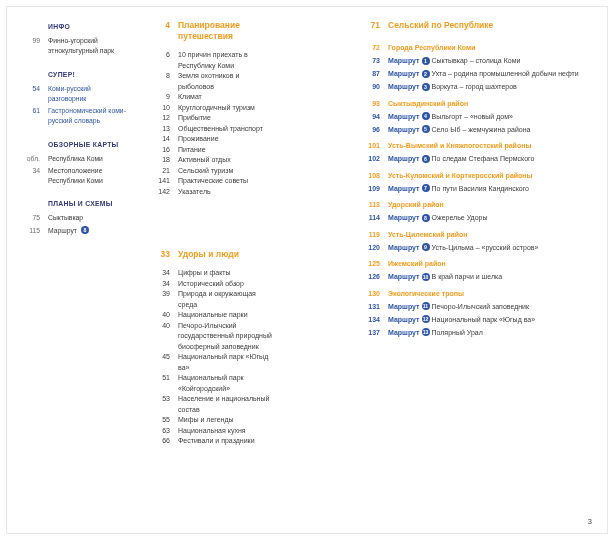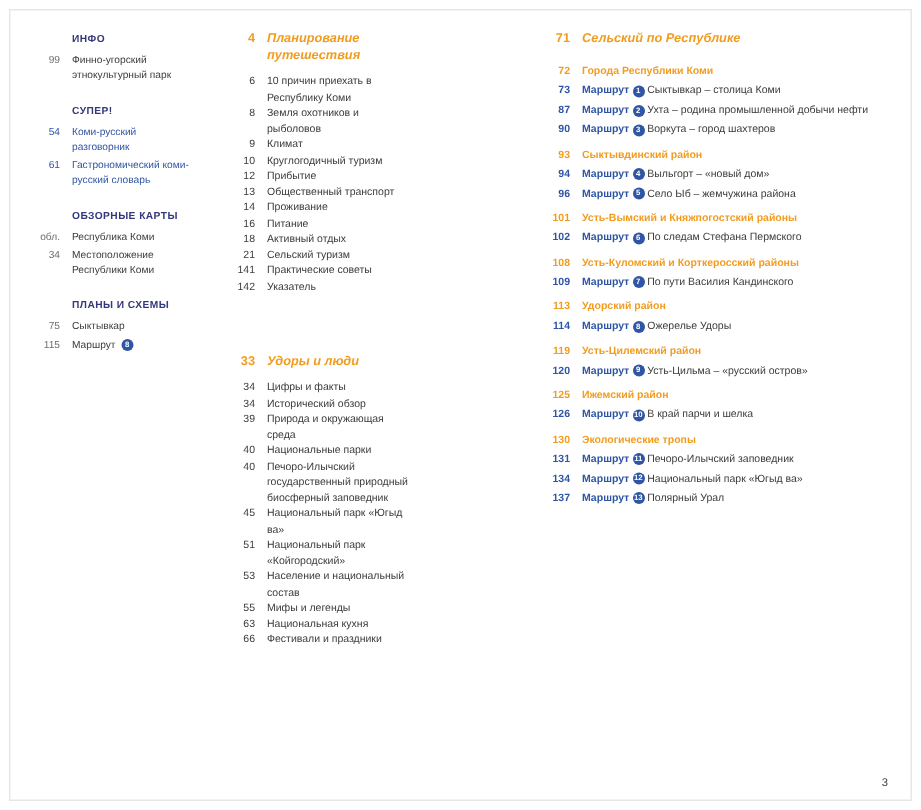--- a/index.html
+++ b/index.html
@@ -27,24 +27,24 @@
     color:var(--navy, #33387A); font-weight:bold; font-size:6.8px;
     letter-spacing:.3px; margin-left:28px; margin-bottom:4px;
   }
   .sb-row { font-size:6.8px; margin-bottom:2px; }
   .sb-row .num { color:var(--muted, #6D6E71); }
   .sb-row.accent .num, .sb-row.accent .lbl { color:var(--blue, #2F55A4); }
 
   
   .sec-head { display:flex; margin-bottom:8px; }
   .sec-head .num { font-weight:bold; color:var(--orange, #F29C1F); font-size:8.5px; line-height:1.3; }
-  .sec-head .ttl { flex:1; font-weight:bold; color:var(--orange, #F29C1F); font-size:8.5px; line-height:1.3;font-style:italic; }
+  .sec-head .ttl { flex:1; font-weight:bold; color:var(--orange, #F29C1F); font-size:8.5px; line-height:1.3; }
 
   
-  .md-sec + .md-sec { margin-top:38px; }
+  .md-sec + .md-sec { margin-top:52px; }
   .md-row { margin-bottom:0; }
 
   
   .rt-head { margin-bottom:12px; }
   .rt-group { margin-bottom:6px; }
   .rt-gh { display:flex; margin-bottom:2.5px; }
   .rt-gh .num, .rt-gh .ttl { color:var(--orange, #F29C1F); font-weight:bold; }
   .rt-row { margin-bottom:2.5px; }
   .rt-row .num { color:var(--blue, #2F55A4); font-weight:bold; }
   .route-word { color:var(--blue, #2F55A4); font-weight:bold; }

